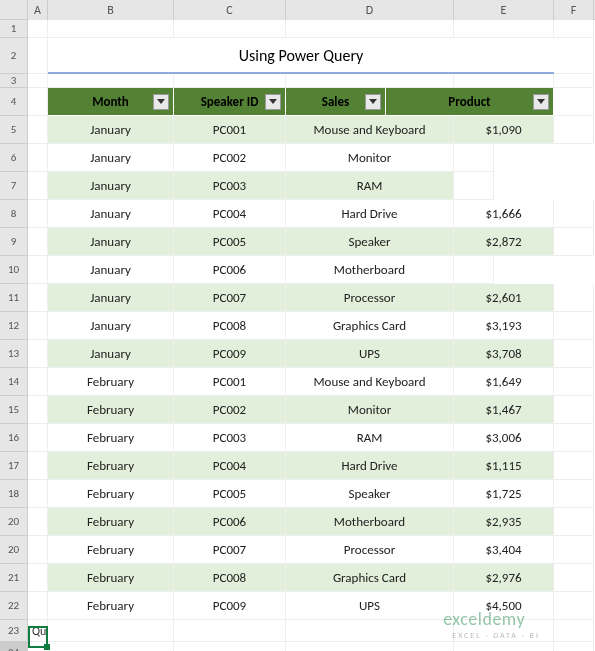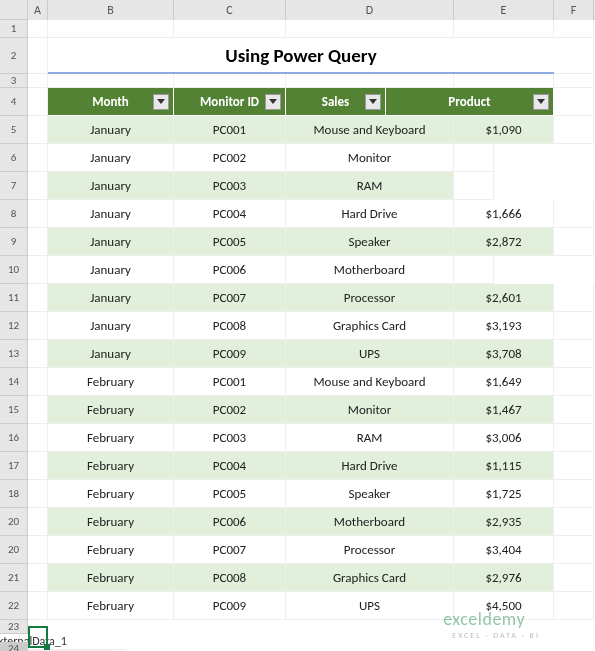--- a/index.html
+++ b/index.html
@@ -7,23 +7,23 @@
     .sheet { position: relative; width: 595px; height: 651px; }
     .col-headers { display: flex; height: 20px; background: #e6e6e6; border-bottom: 1px solid #ccc; }
     .corner { width: 28px; height: 20px; background: #e6e6e6; border-right: 1px solid #ccc; border-bottom: 1px solid #ccc; }
     .col-h { height: 20px; text-align: center; font-size: 12px; color: #555; border-right: 1px solid #ccc; display: flex; align-items: center; justify-content: center; background: #e6e6e6; }
     .row-h { width: 28px; text-align: center; font-size: 11px; color: #555; border-right: 1px solid #ccc; border-bottom: 1px solid #ccc; background: #e6e6e6; display: flex; align-items: center; justify-content: center; }
     .row-h.sel { background: #ccc; }
     .body-area { display: flex; flex-direction: column; }
     .row { display: flex; }
     .cell { border-right: 1px solid #eee; border-bottom: 1px solid #eee; display: flex; align-items: center; padding: 0 4px; overflow: hidden; white-space: nowrap; background: #fff; }
     .cA { width: 20px; } .cB { width: 126px; } .cC { width: 112px; } .cD { width: 168px; } .cE { width: 100px; } .cF { width: 40px; }
-    .r1 { height: 18px; } .r2 { height: 36px; } .r3 { height: 14px; } .rn { height: 28px; } .rs { height: 22px; flex-direction: column; }
-    .title-cell { background: #fff; font-size: 19px; font-weight: bold; display: flex; align-items: center; justify-content: center; border-bottom: 2px solid #8faadc; }
-    .th { background: #548235; color: #ffffff; font-weight: bold; justify-content: center; border-right: 1px solid #fff; border-bottom: 1px solid #fff; position: relative; }
+    .r1 { height: 18px; } .r2 { height: 36px; } .r3 { height: 14px; } .rn { height: 28px; } .rs { height: 22px; }
+    .title-cell { background: #fff; font-size: 16px; font-weight: normal; display: flex; align-items: center; justify-content: center; border-bottom: 2px solid #8faadc; }
+    .th { background: #548235; color: #000000; font-weight: bold; justify-content: center; border-right: 1px solid #fff; border-bottom: 1px solid #fff; position: relative; }
     .th .dd { position: absolute; right: 4px; width: 16px; height: 16px; background: #e8e8e8; border: 1px solid #999; display: flex; align-items: center; justify-content: center; }
     .th .dd::after { content: ""; border-left: 4px solid transparent; border-right: 4px solid transparent; border-top: 5px solid #333; }
     .td { justify-content: center; font-size: 13px; color: #222; }
     .td.sales { justify-content: center; }
     .band0 { background: #e2efda; }
     .band1 { background: #fff; }
     .ref-text { font-size: 12px; color: #333; justify-content: flex-start; }
     .sel-cell { position: absolute; border: 2px solid #107c41; width: 20px; height: 22px; left: 28px; top: 626px; pointer-events: none; }
     .sel-handle { position: absolute; width: 6px; height: 6px; background: #107c41; left: 44px; top: 644px; }
     .watermark { position: absolute; right: 55px; top: 608px; opacity: 0.45; text-align: center; pointer-events: none; }
@@ -72,21 +72,21 @@
       <div class="cell cF r3"></div>
     </div>
     <div class="row rn">
       <div class="row-h rn">4</div>
       <div class="cell cA rn"></div>
       <div class="cell th cB rn">
           <span>Month</span>
           <span class="dd"></span>
         </div>
       <div class="cell th cC rn">
-          <span>Monitor ID</span>
+          <span>Speaker ID</span>
           <span class="dd"></span>
         </div>
       <div class="cell th cE rn">
           <span>Sales</span>
           <span class="dd"></span>
         </div>
       <div class="cell th cD rn">
           <span>Product</span>
           <span class="dd"></span>
         </div>

